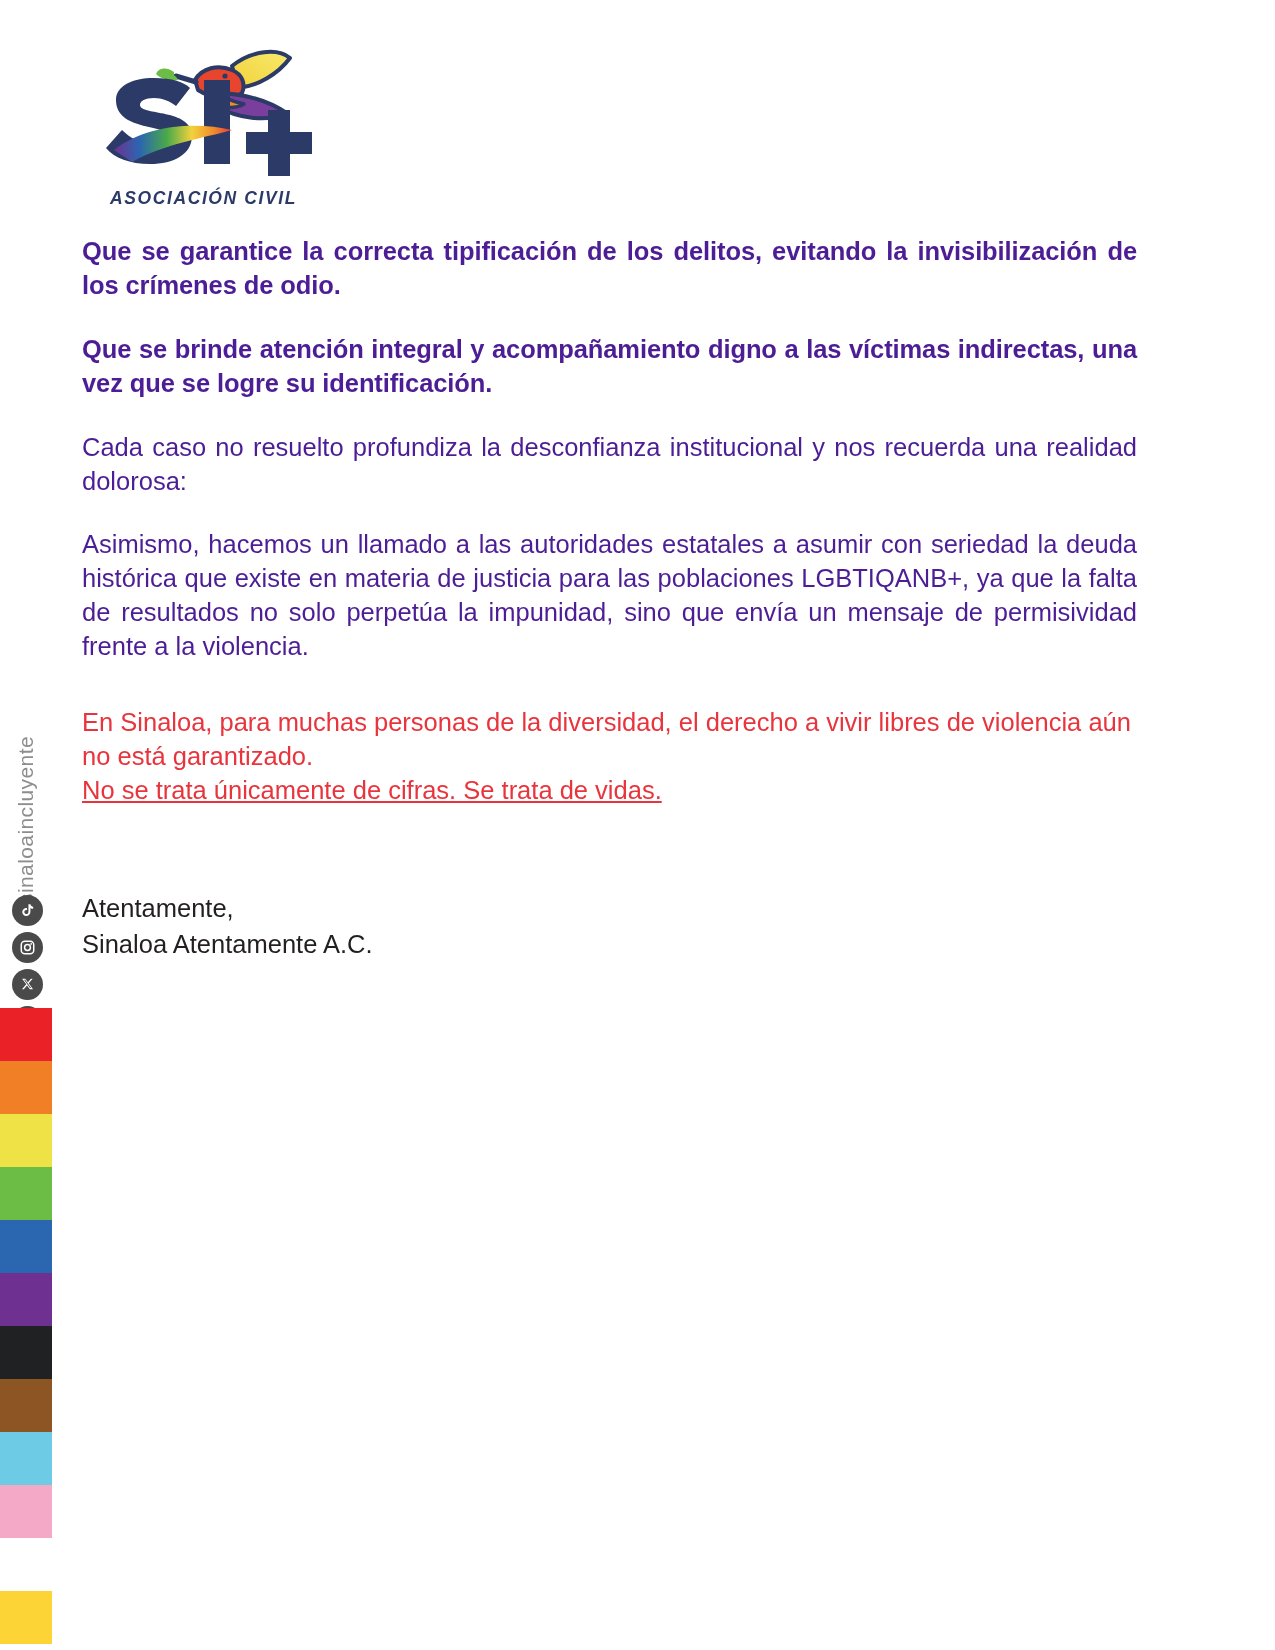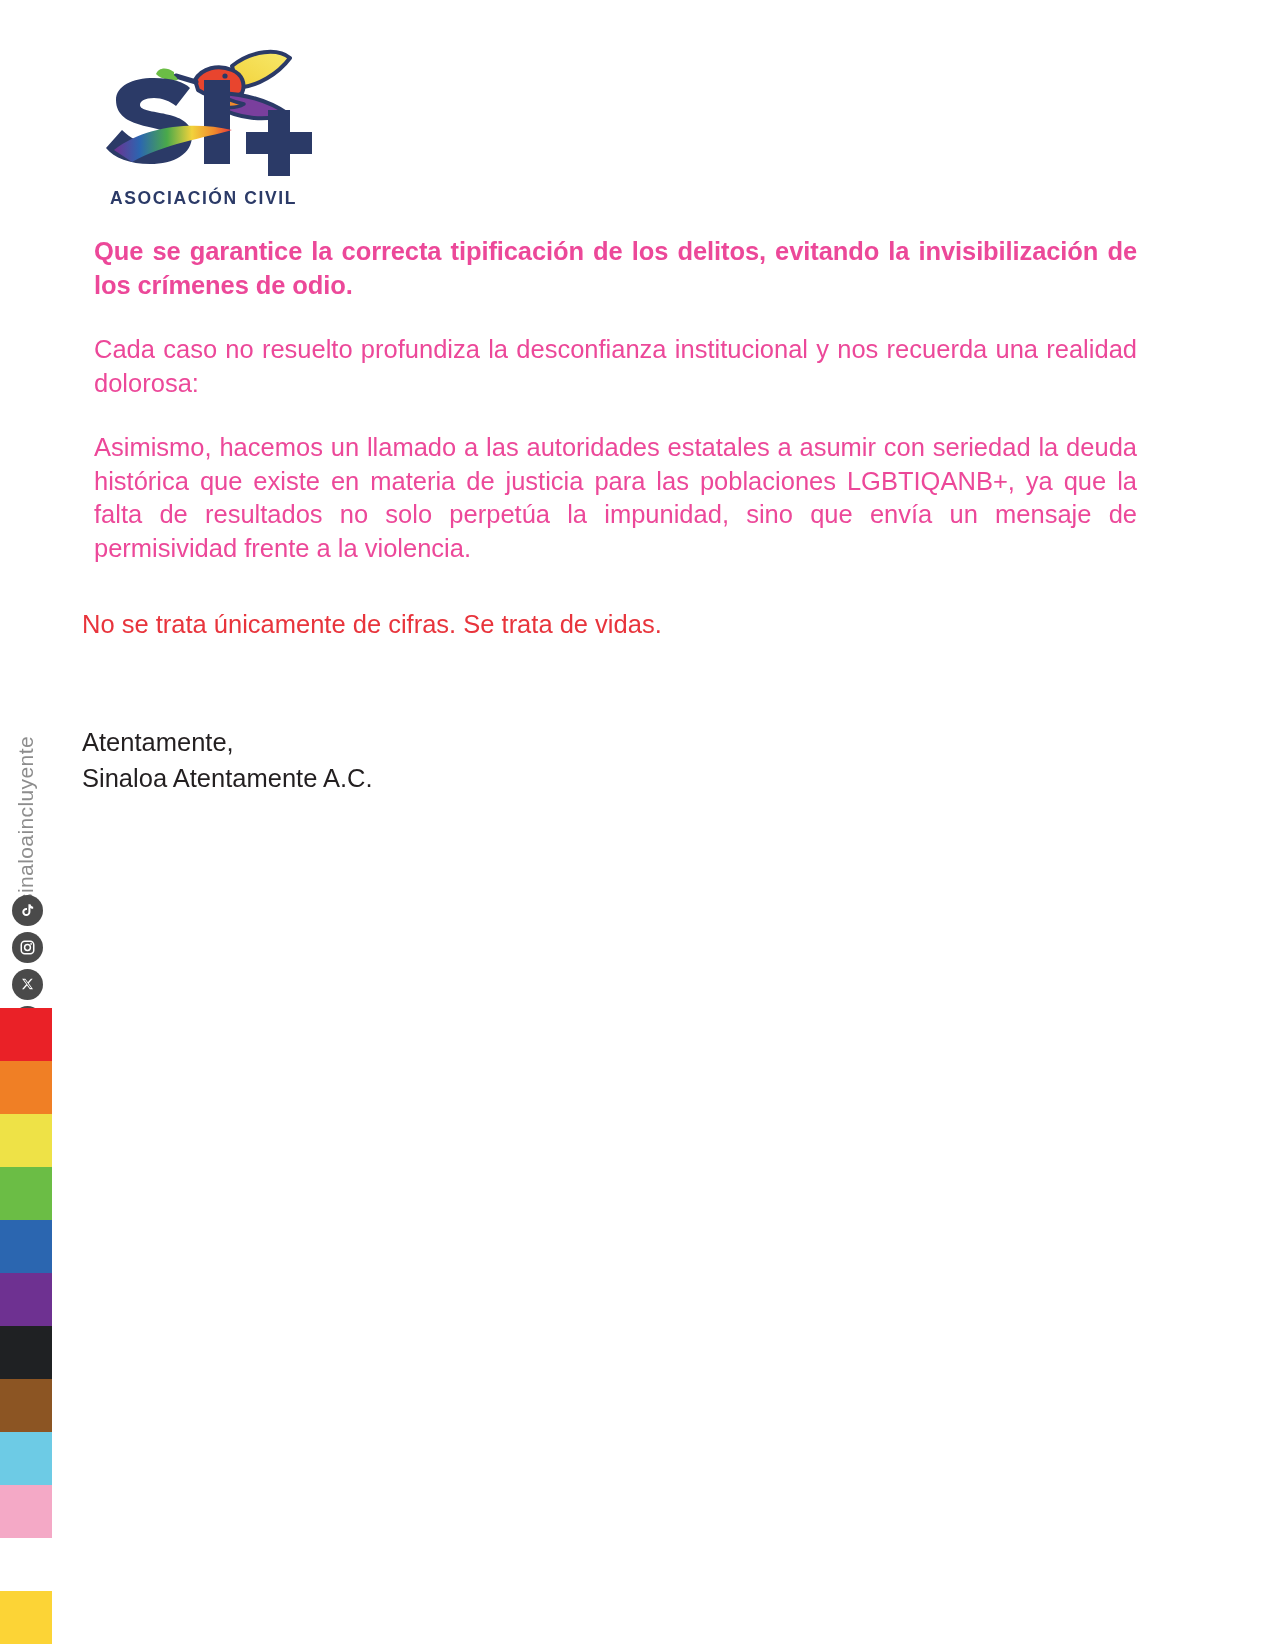--- a/index.html
+++ b/index.html
@@ -88,35 +88,36 @@
     top: 0;
     width: 1060px;
   }
 
   .logo-wrap {
     position: relative;
     width: 230px;
     height: 175px;
     margin-top: 38px;
     margin-left: 10px;
+    font-style: italic;
   }
   .logo-wrap svg { display: block; }
 
   .body-block {
     margin-top: 22px;
     width: 1055px;
   }
 
   p.para {
-    margin: 0 0 30px 12px;
+    margin: 0 0 30px 0;
     text-align: justify;
     text-justify: inter-word;
     font-size: 25.5px;
     line-height: 1.33;
-    color: #ec4899;
+    color: #4c1d95;
   }
   p.para.bold {
     font-weight: 700;
     letter-spacing: -0.1px;
   }
   p.red {
     margin: 0;
     text-align: left;
     font-size: 25.5px;
     line-height: 1.33;
@@ -236,25 +237,27 @@
 
         <path d="M160 78 h22 v-22 h22 v22 h22 v22 h-22 v22 h-22 v-22 h-22 z" fill="#2b3a67" transform="translate(-6,16)"></path>
 
         <text x="18" y="166" font-family="'Liberation Sans', sans-serif" font-size="17.5" letter-spacing="1.6" font-weight="700" fill="#2b3a67">ASOCIACIÓN CIVIL</text>
       </svg>
     </div>
 
     <div class="body-block">
 
       <p class="para bold">Que se garantice la correcta tipificación de los delitos, evitando la invisibilización de los crímenes de odio.</p>
+      <p class="para bold">Que se brinde atención integral y acompañamiento digno a las víctimas indirectas, una vez que se logre su identificación.</p>
 
       <p class="para">Cada caso no resuelto profundiza la desconfianza institucional y nos recuerda una realidad dolorosa:</p>
       <p class="para">Asimismo, hacemos un llamado a las autoridades estatales a asumir con seriedad la deuda histórica que existe en materia de justicia para las poblaciones LGBTIQANB+, ya que la falta de resultados no solo perpetúa la impunidad, sino que envía un mensaje de permisividad frente a la violencia.</p>
 
       <div class="red-block">
+        <p class="red">En Sinaloa, para muchas personas de la diversidad, el derecho a vivir libres de violencia aún no está garantizado.</p>
         <p class="red">No se trata únicamente de cifras. Se trata de vidas.</p>
       </div>
 
       <div class="signature">
         <div>Atentamente,</div>
         <div>Sinaloa Atentamente A.C.</div>
       </div>
 
     </div>
   </div>

